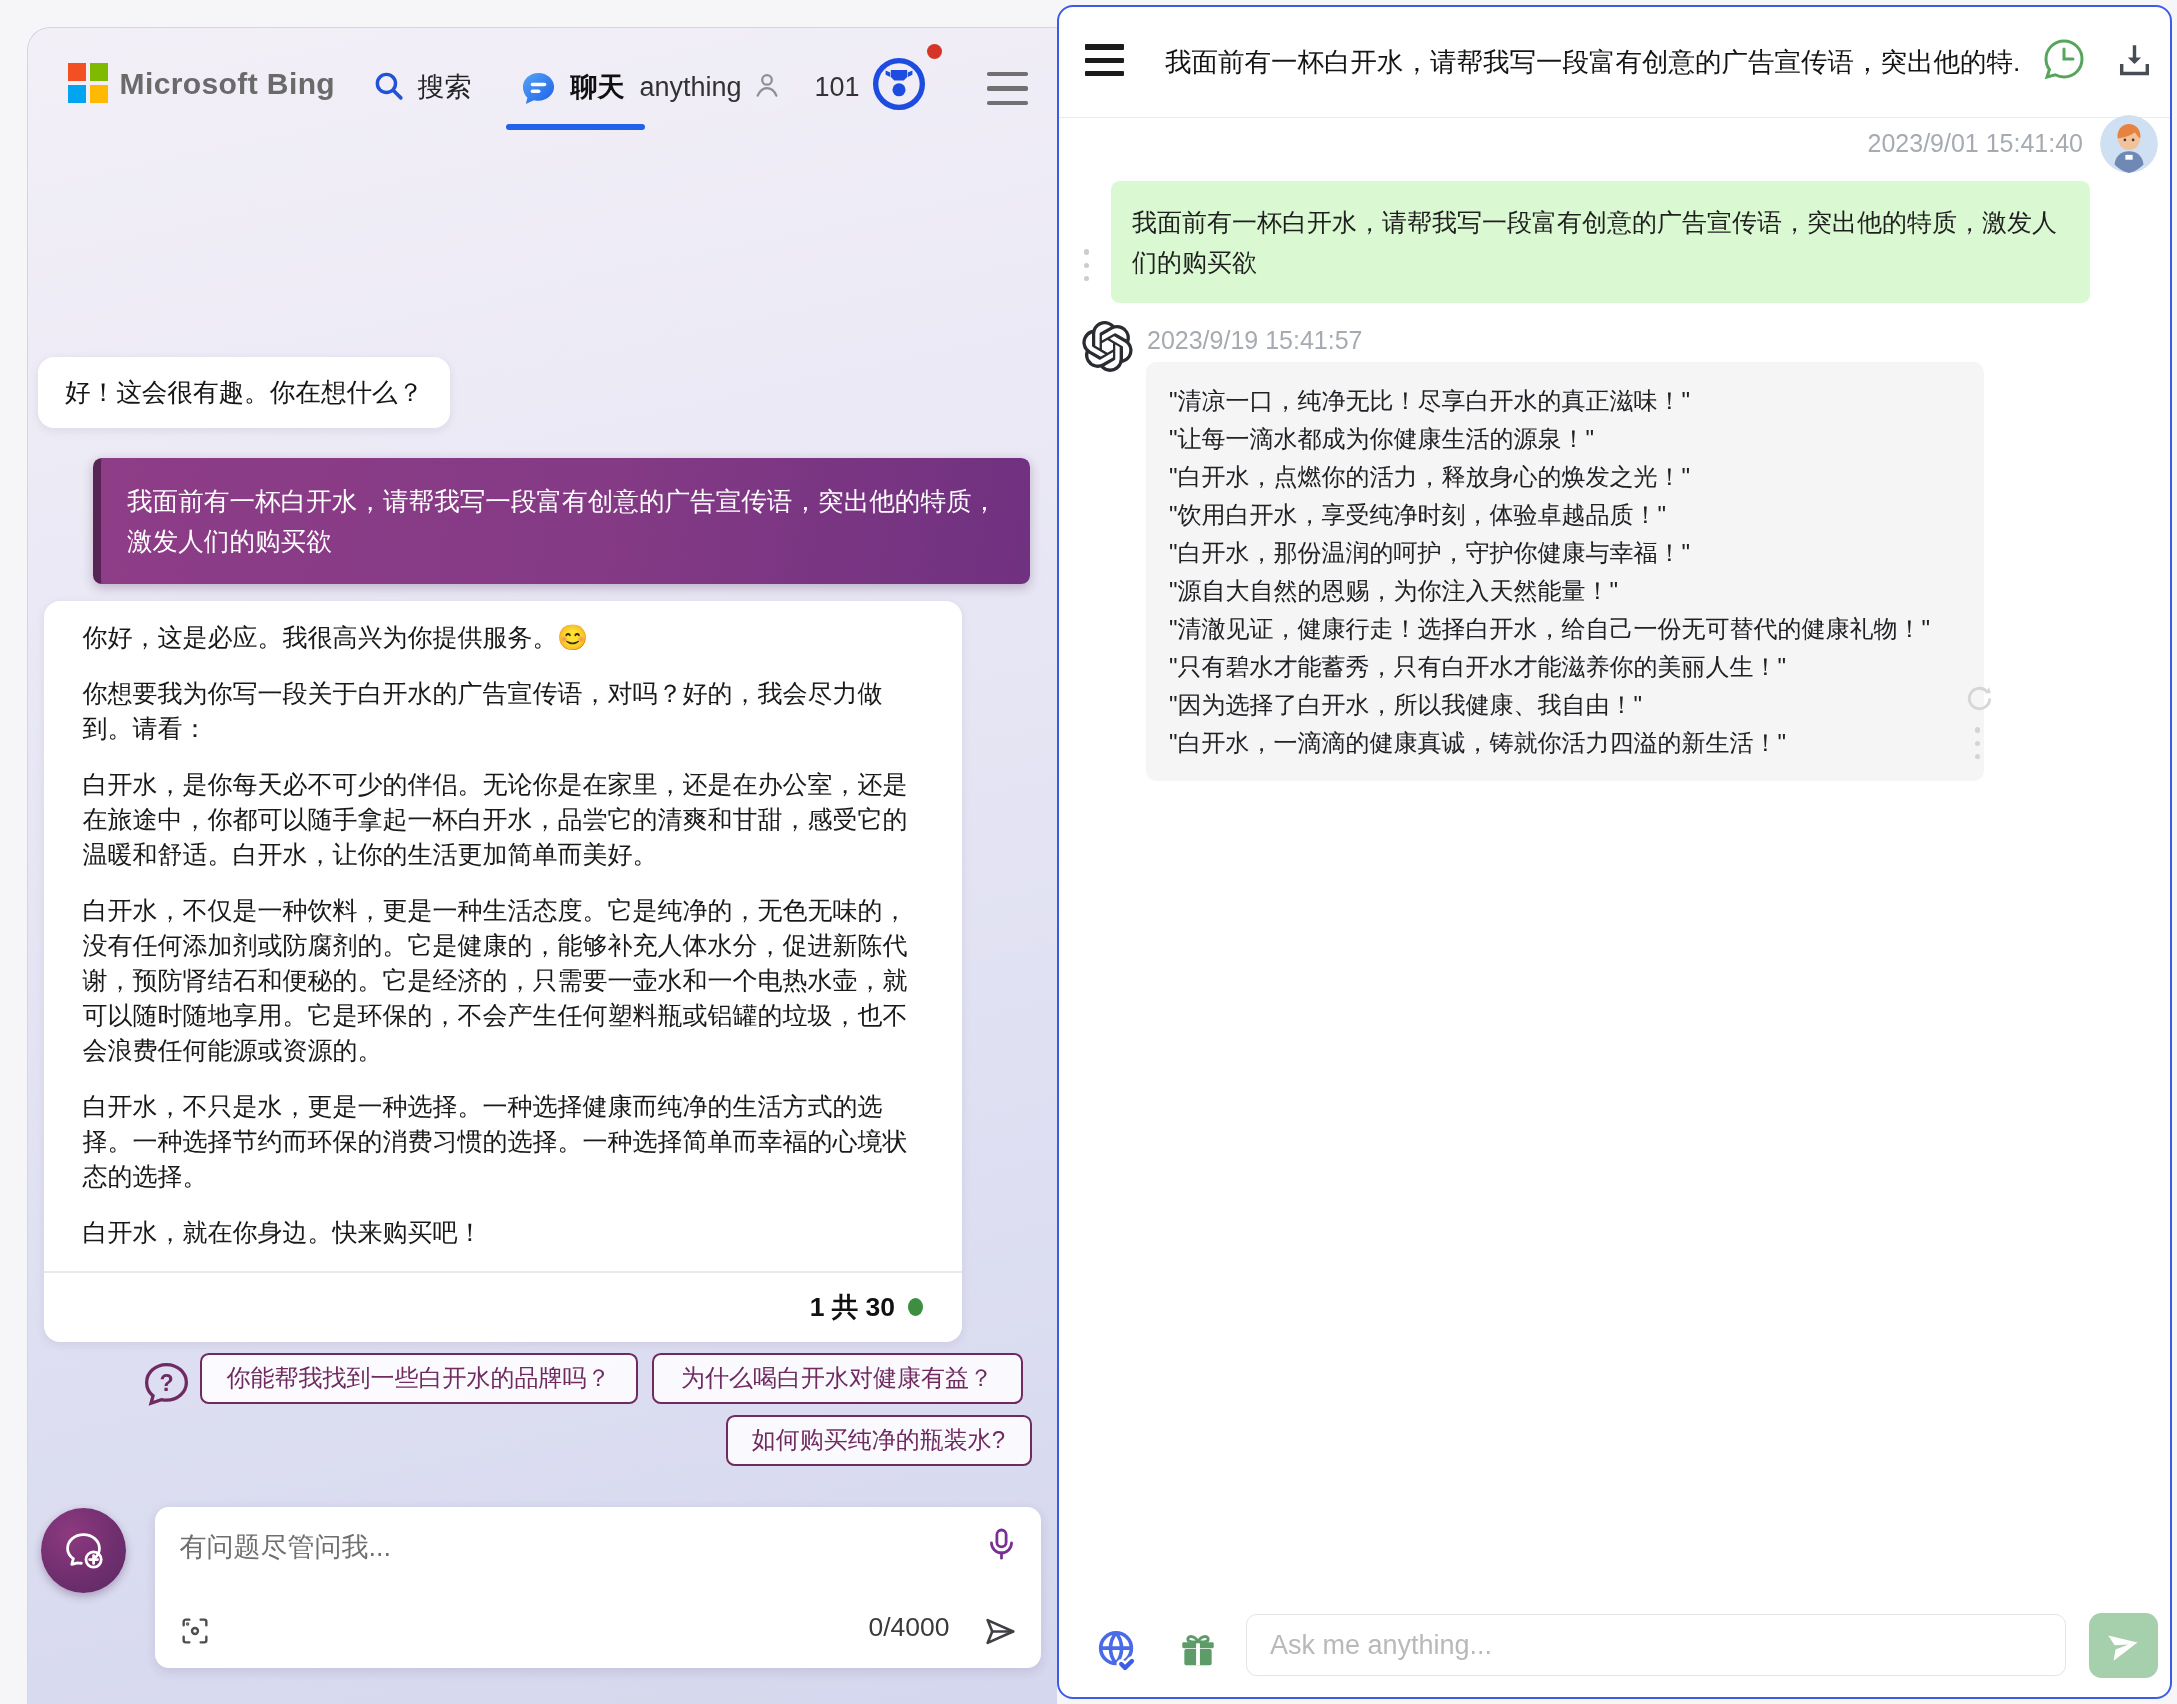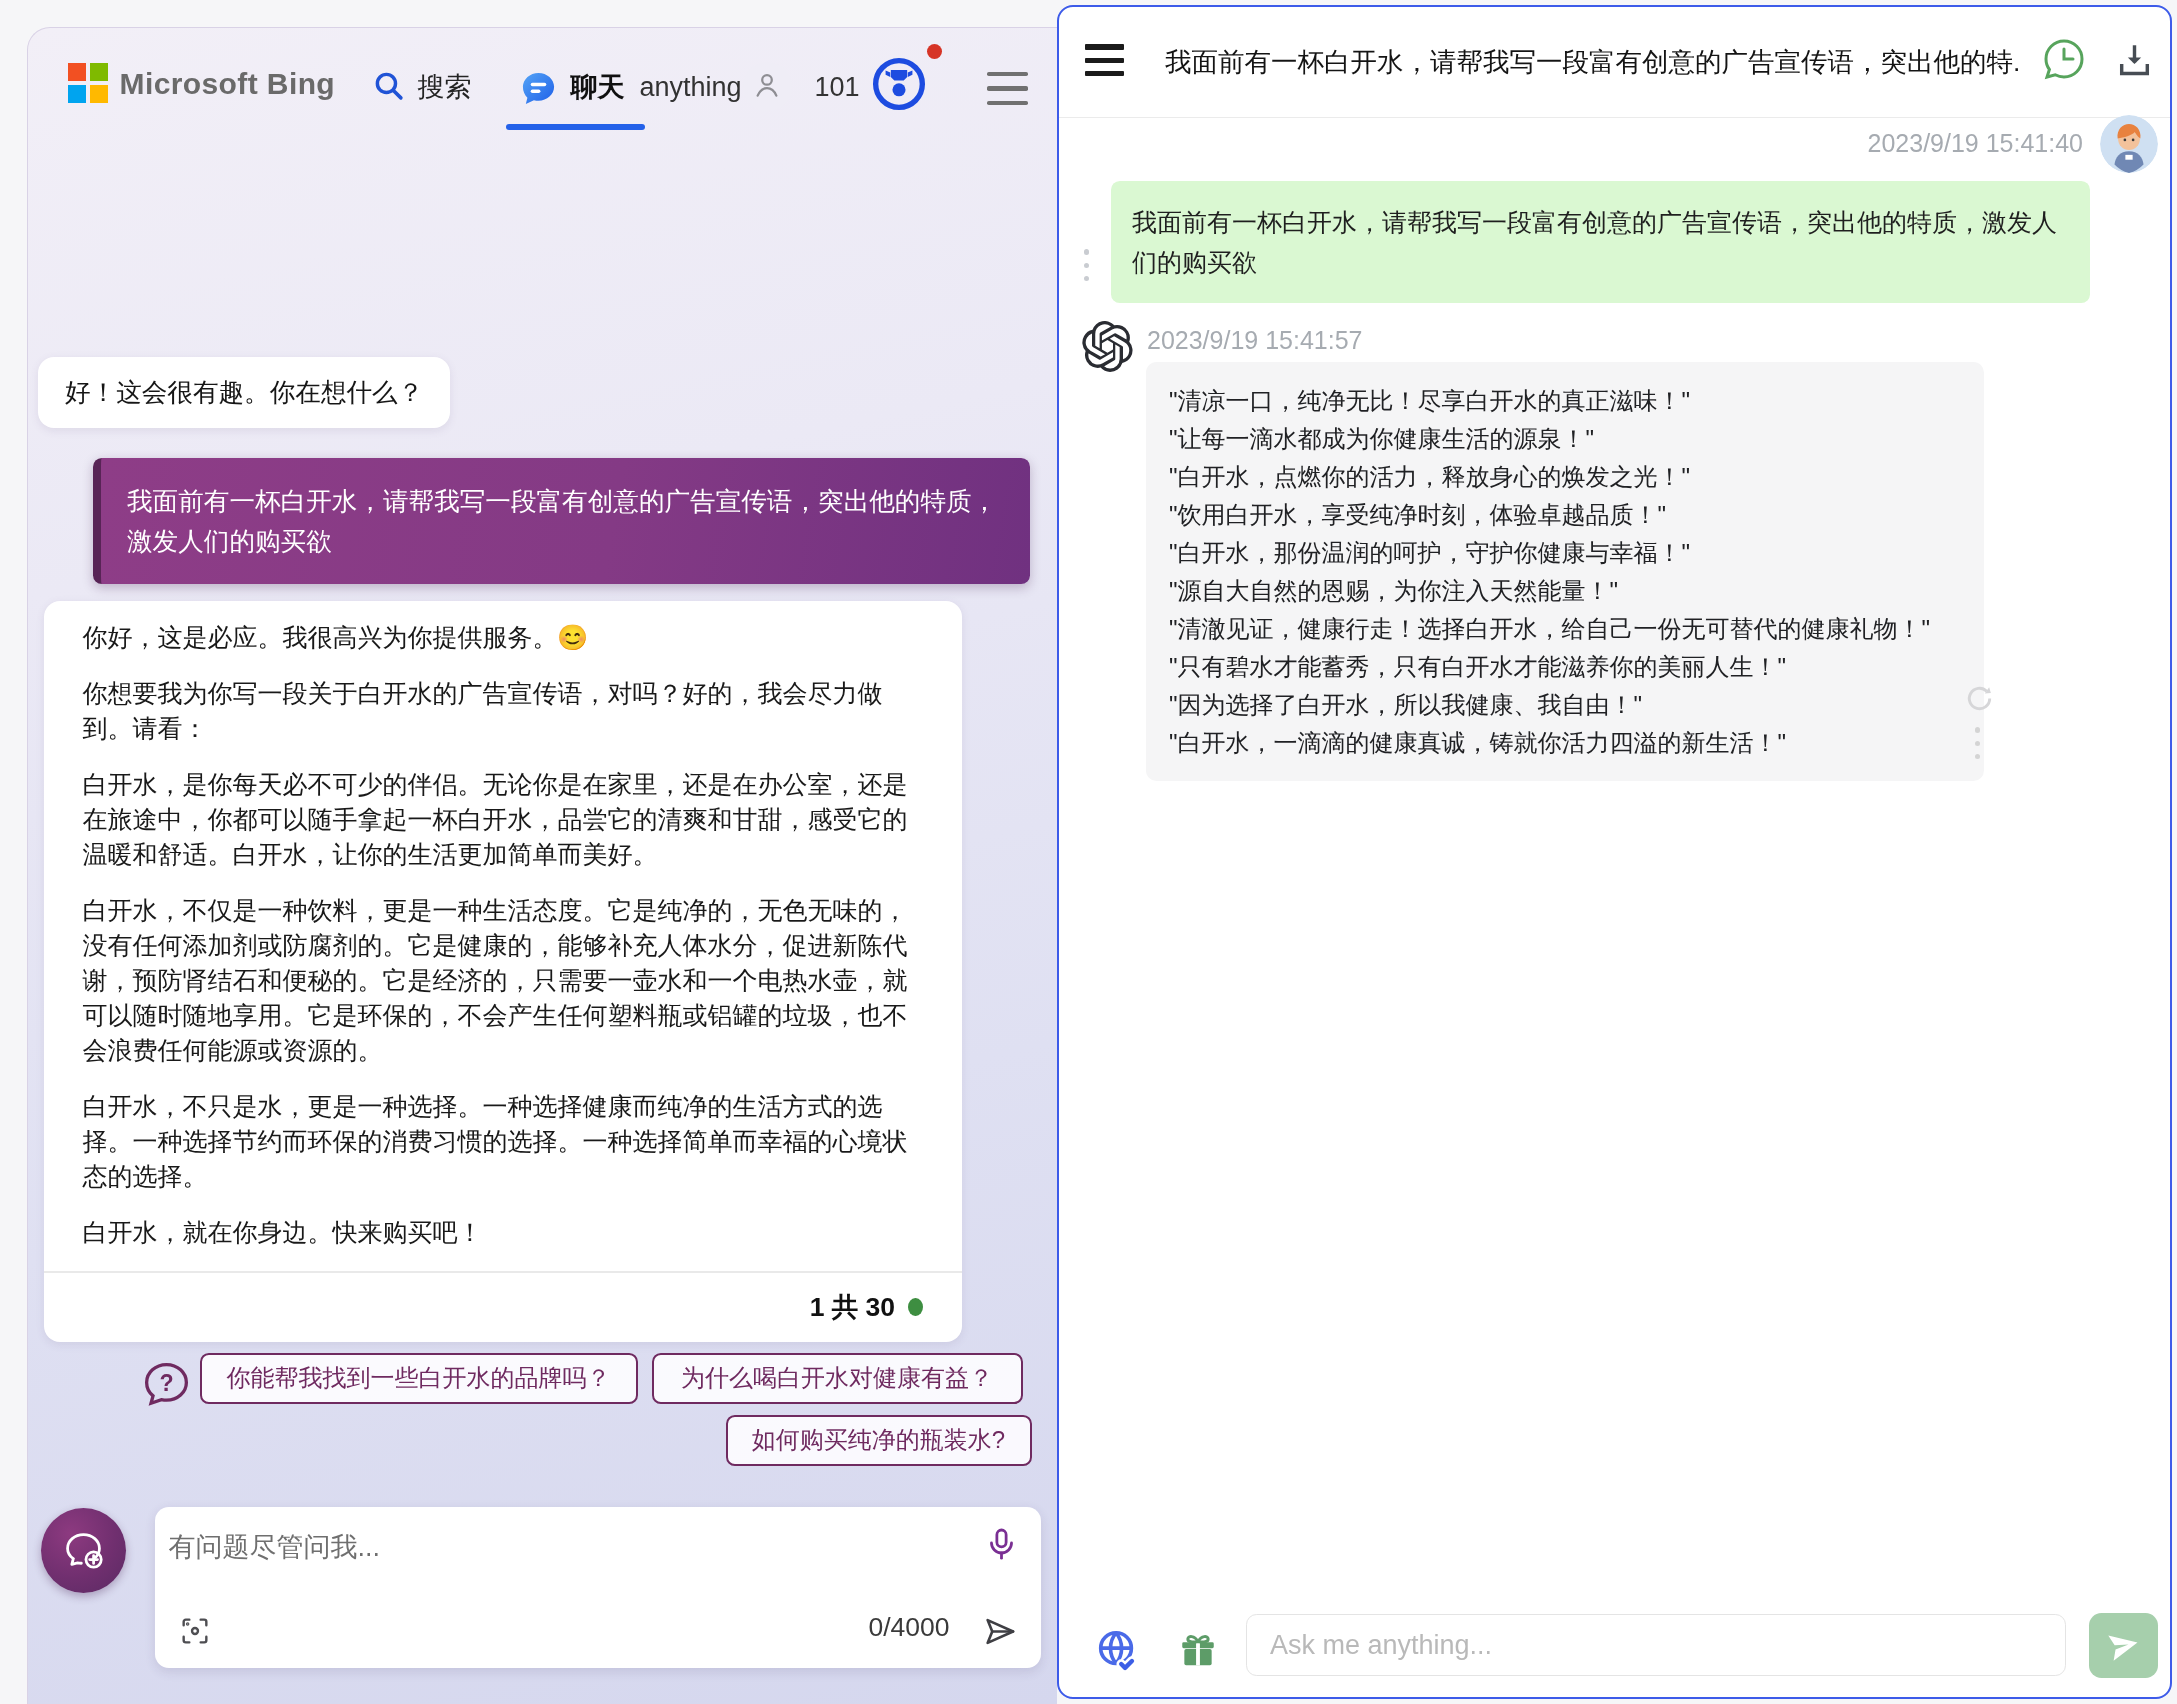--- a/index.html
+++ b/index.html
@@ -63,21 +63,21 @@
   .chip2 { left:624px; top:1325px; width:371px; }
   .chip3 { left:698px; top:1387px; width:306px; }
 
   
   .new-topic { position:absolute; left:13.2px; top:1480px; width:85px; height:85px; border-radius:50%;
     background:radial-gradient(circle at 35% 30%, #8d3a80 0%, #702f6f 55%, #5a2a63 100%);
     display:flex; align-items:center; justify-content:center; cursor:pointer; border:none;
     box-shadow:0 3.5px 8.8px rgba(60,20,70,.3); }
   .bing-input-card { position:absolute; left:127px; top:1479px; width:886px; height:161px;
     background:#fff; border-radius:14px; box-shadow:0 3.5px 10.6px rgba(60,40,90,.12); }
-  .bing-input { position:absolute; left:14px; top:17.6px; width:670px; height:46px; border:none; outline:none;
+  .bing-input { position:absolute; left:25px; top:17.6px; width:670px; height:46px; border:none; outline:none;
     font-size:27px; color:#4c1d95; font-family:Liberation Sans, sans-serif; background:transparent; }
   .bing-input::placeholder { color:#6f6f6f; }
   .mic-btn { position:absolute; right:21px; top:17.6px; width:37px; height:41px; cursor:pointer; }
   .scan-btn { position:absolute; left:23px; bottom:19.4px; width:34px; height:34px; cursor:pointer; }
   .char-counter { position:absolute; right:91px; bottom:25px; font-size:26.5px; color:#3a3a3a; }
   .bing-send { position:absolute; right:23px; bottom:17.6px; width:37px; height:37px; cursor:pointer; }
 
   
   .client-panel { position:absolute; left:1057px; top:5.3px; width:1115px; height:1694px;
     background:#fff; border:2.6px solid #3d5be9; border-radius:16px; }
@@ -276,21 +276,21 @@
       </div>
       <div class="download-btn">
         <svg viewBox="0 0 24 24" width="41" height="41" fill="none" stroke="#474d54" stroke-width="2" stroke-linecap="square">
           <path d="M12 3.5v8"></path>
           <path d="M8.1 9.6 12 13.5l3.9-3.9z" fill="#474d54" stroke="none"></path>
           <path d="M4.5 14.5v4.5h15v-4.5"></path>
         </svg>
       </div>
     </header>
 
-    <span class="user-time">2023/9/19 15:41:40</span>
+    <span class="user-time">2023/9/01 15:41:40</span>
     <div class="client-user-avatar">
       <svg viewBox="0 0 48 48" width="58" height="58">
         <circle cx="24" cy="24" r="24" fill="#cfe0f2"></circle>
         <path d="M24 30c-7.5 0-11.5 5-12 11A24 24 0 0 0 24 48a24 24 0 0 0 12-7c-.5-6-4.5-11-12-11z" fill="#7088b4"></path>
         <rect x="21" y="33" width="6" height="4" fill="#fff"></rect>
         <circle cx="24" cy="20" r="9" fill="#f3c29b"></circle>
         <path d="M14.6 19.5c-1-7.5 4.1-12 9.4-12s10.4 4.5 9.4 12c-3-2.2-4.6-5.4-4.6-5.4-2.4 2.8-9 4.6-14.2 5.4z" fill="#e8823f"></path>
         <circle cx="20.6" cy="20.6" r="1.1" fill="#3a3a3a"></circle>
         <circle cx="27.4" cy="20.6" r="1.1" fill="#3a3a3a"></circle>
       </svg>

